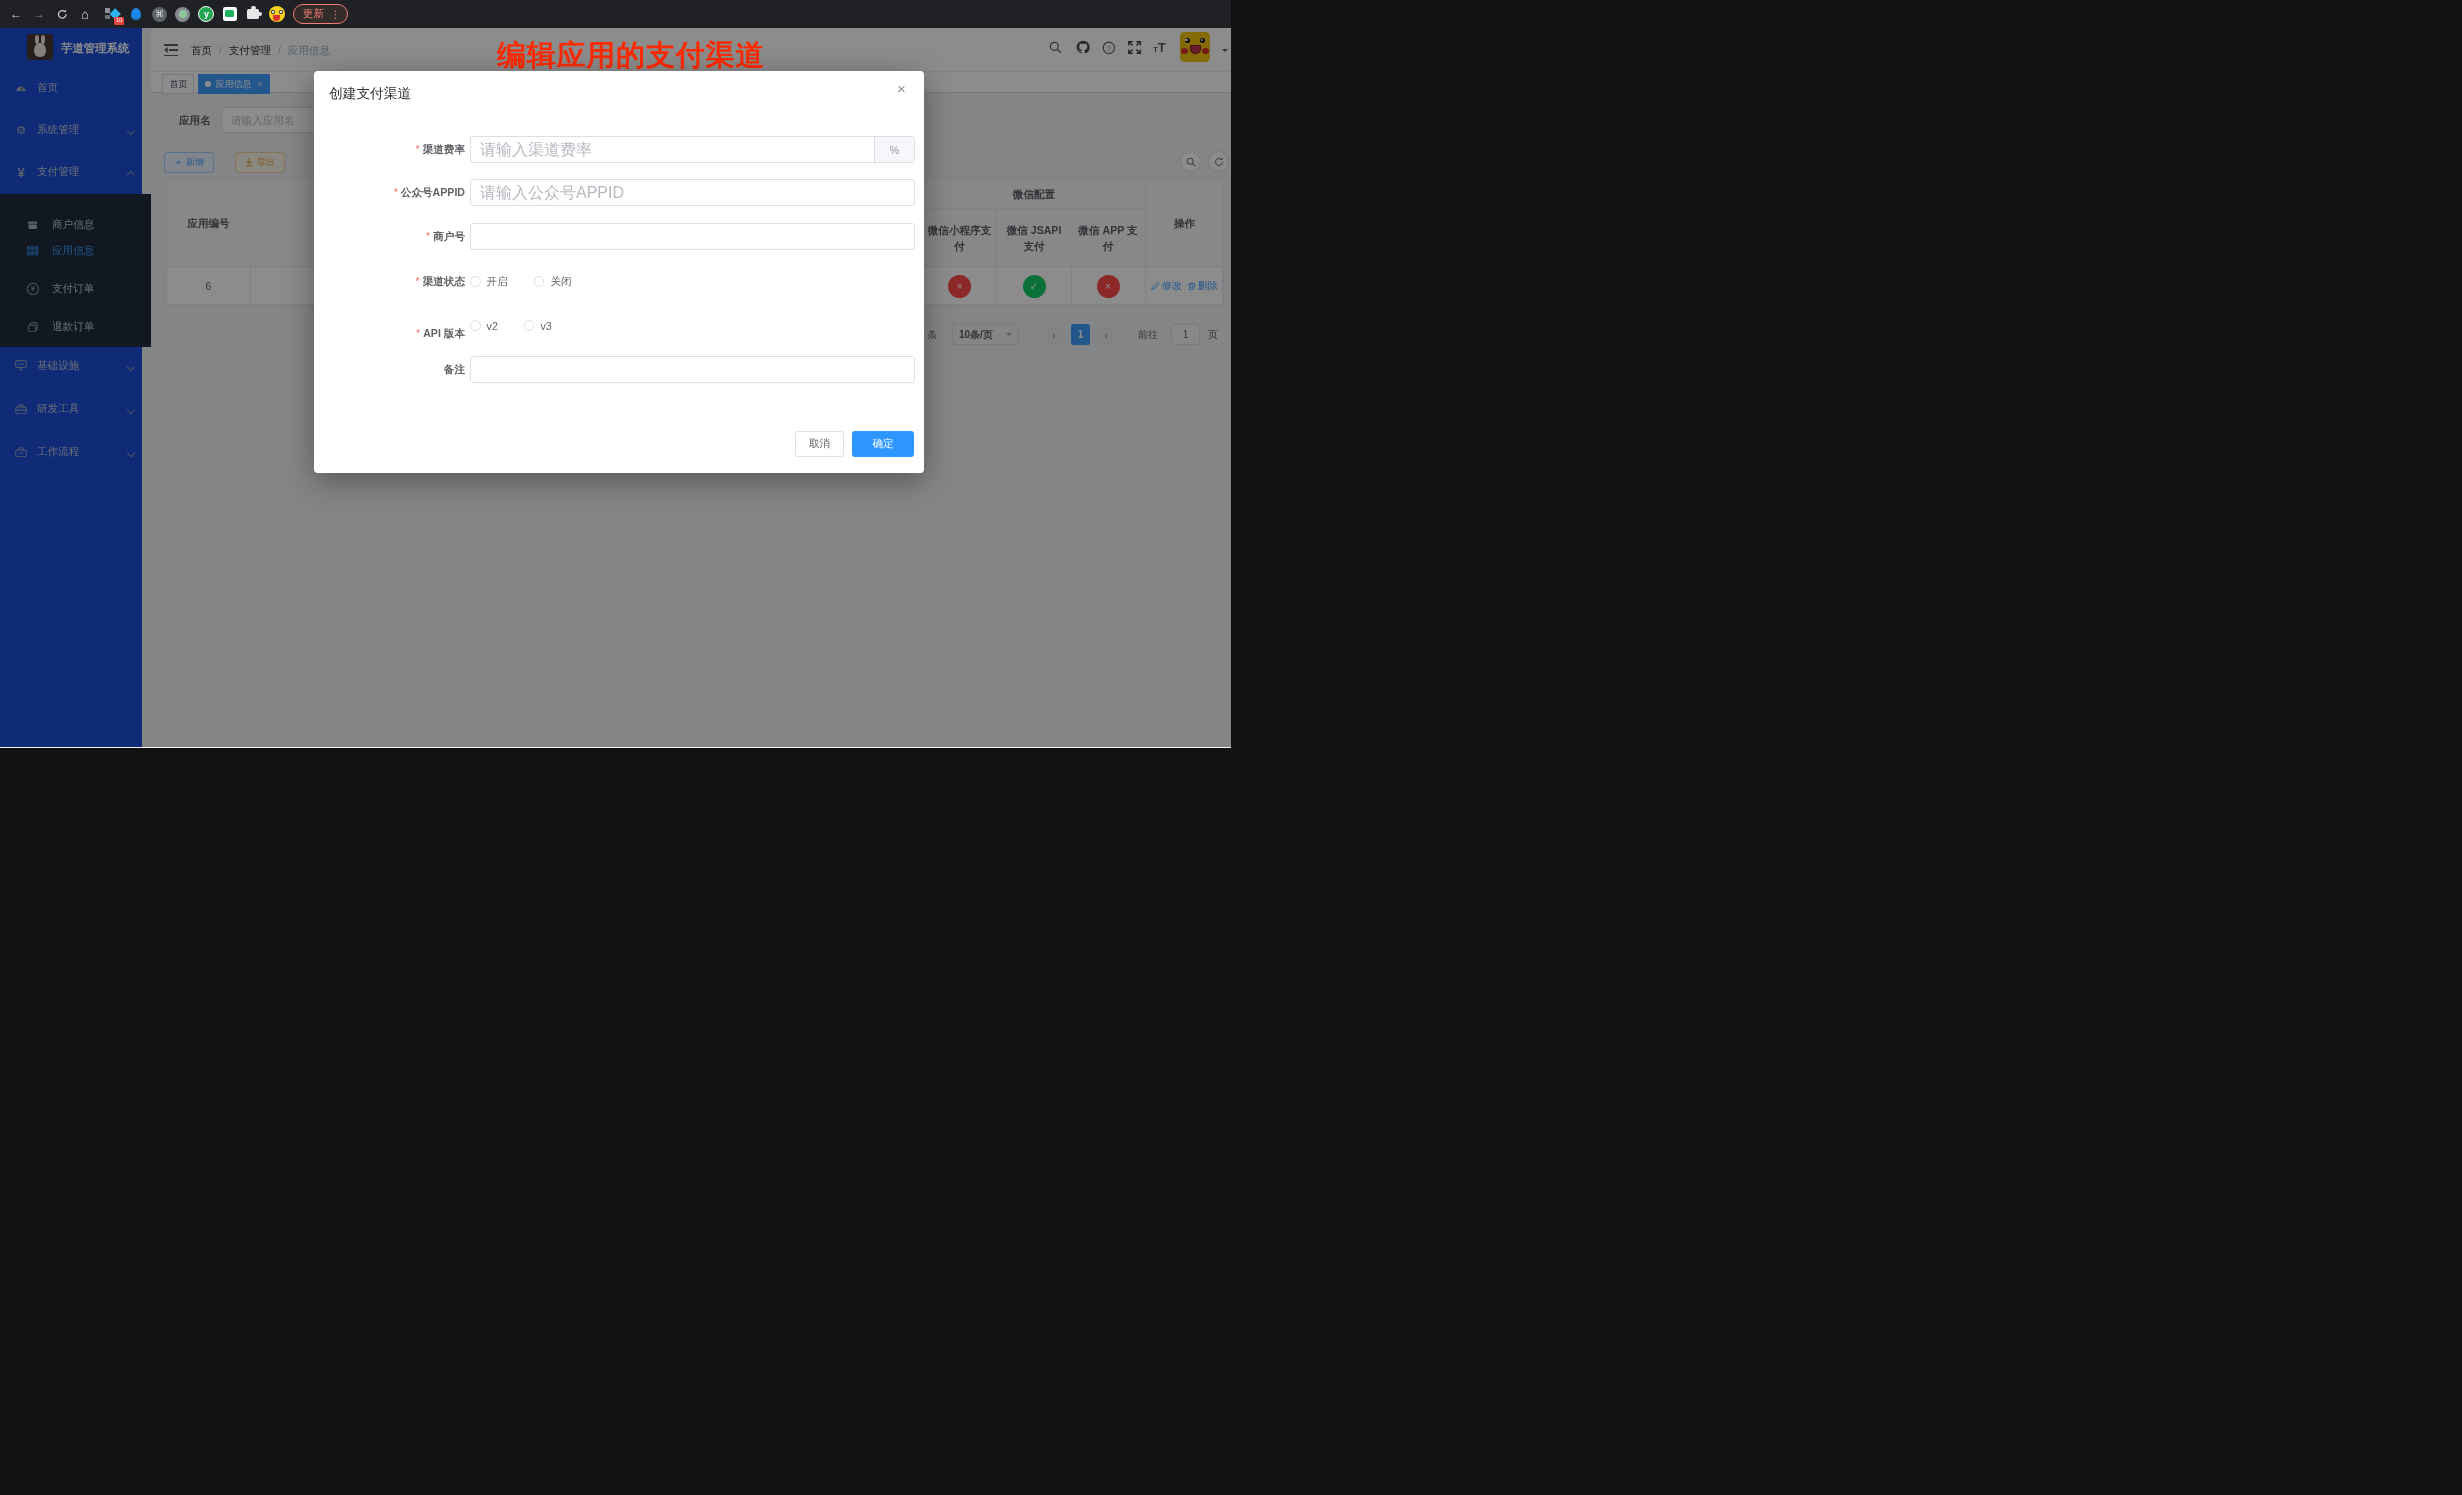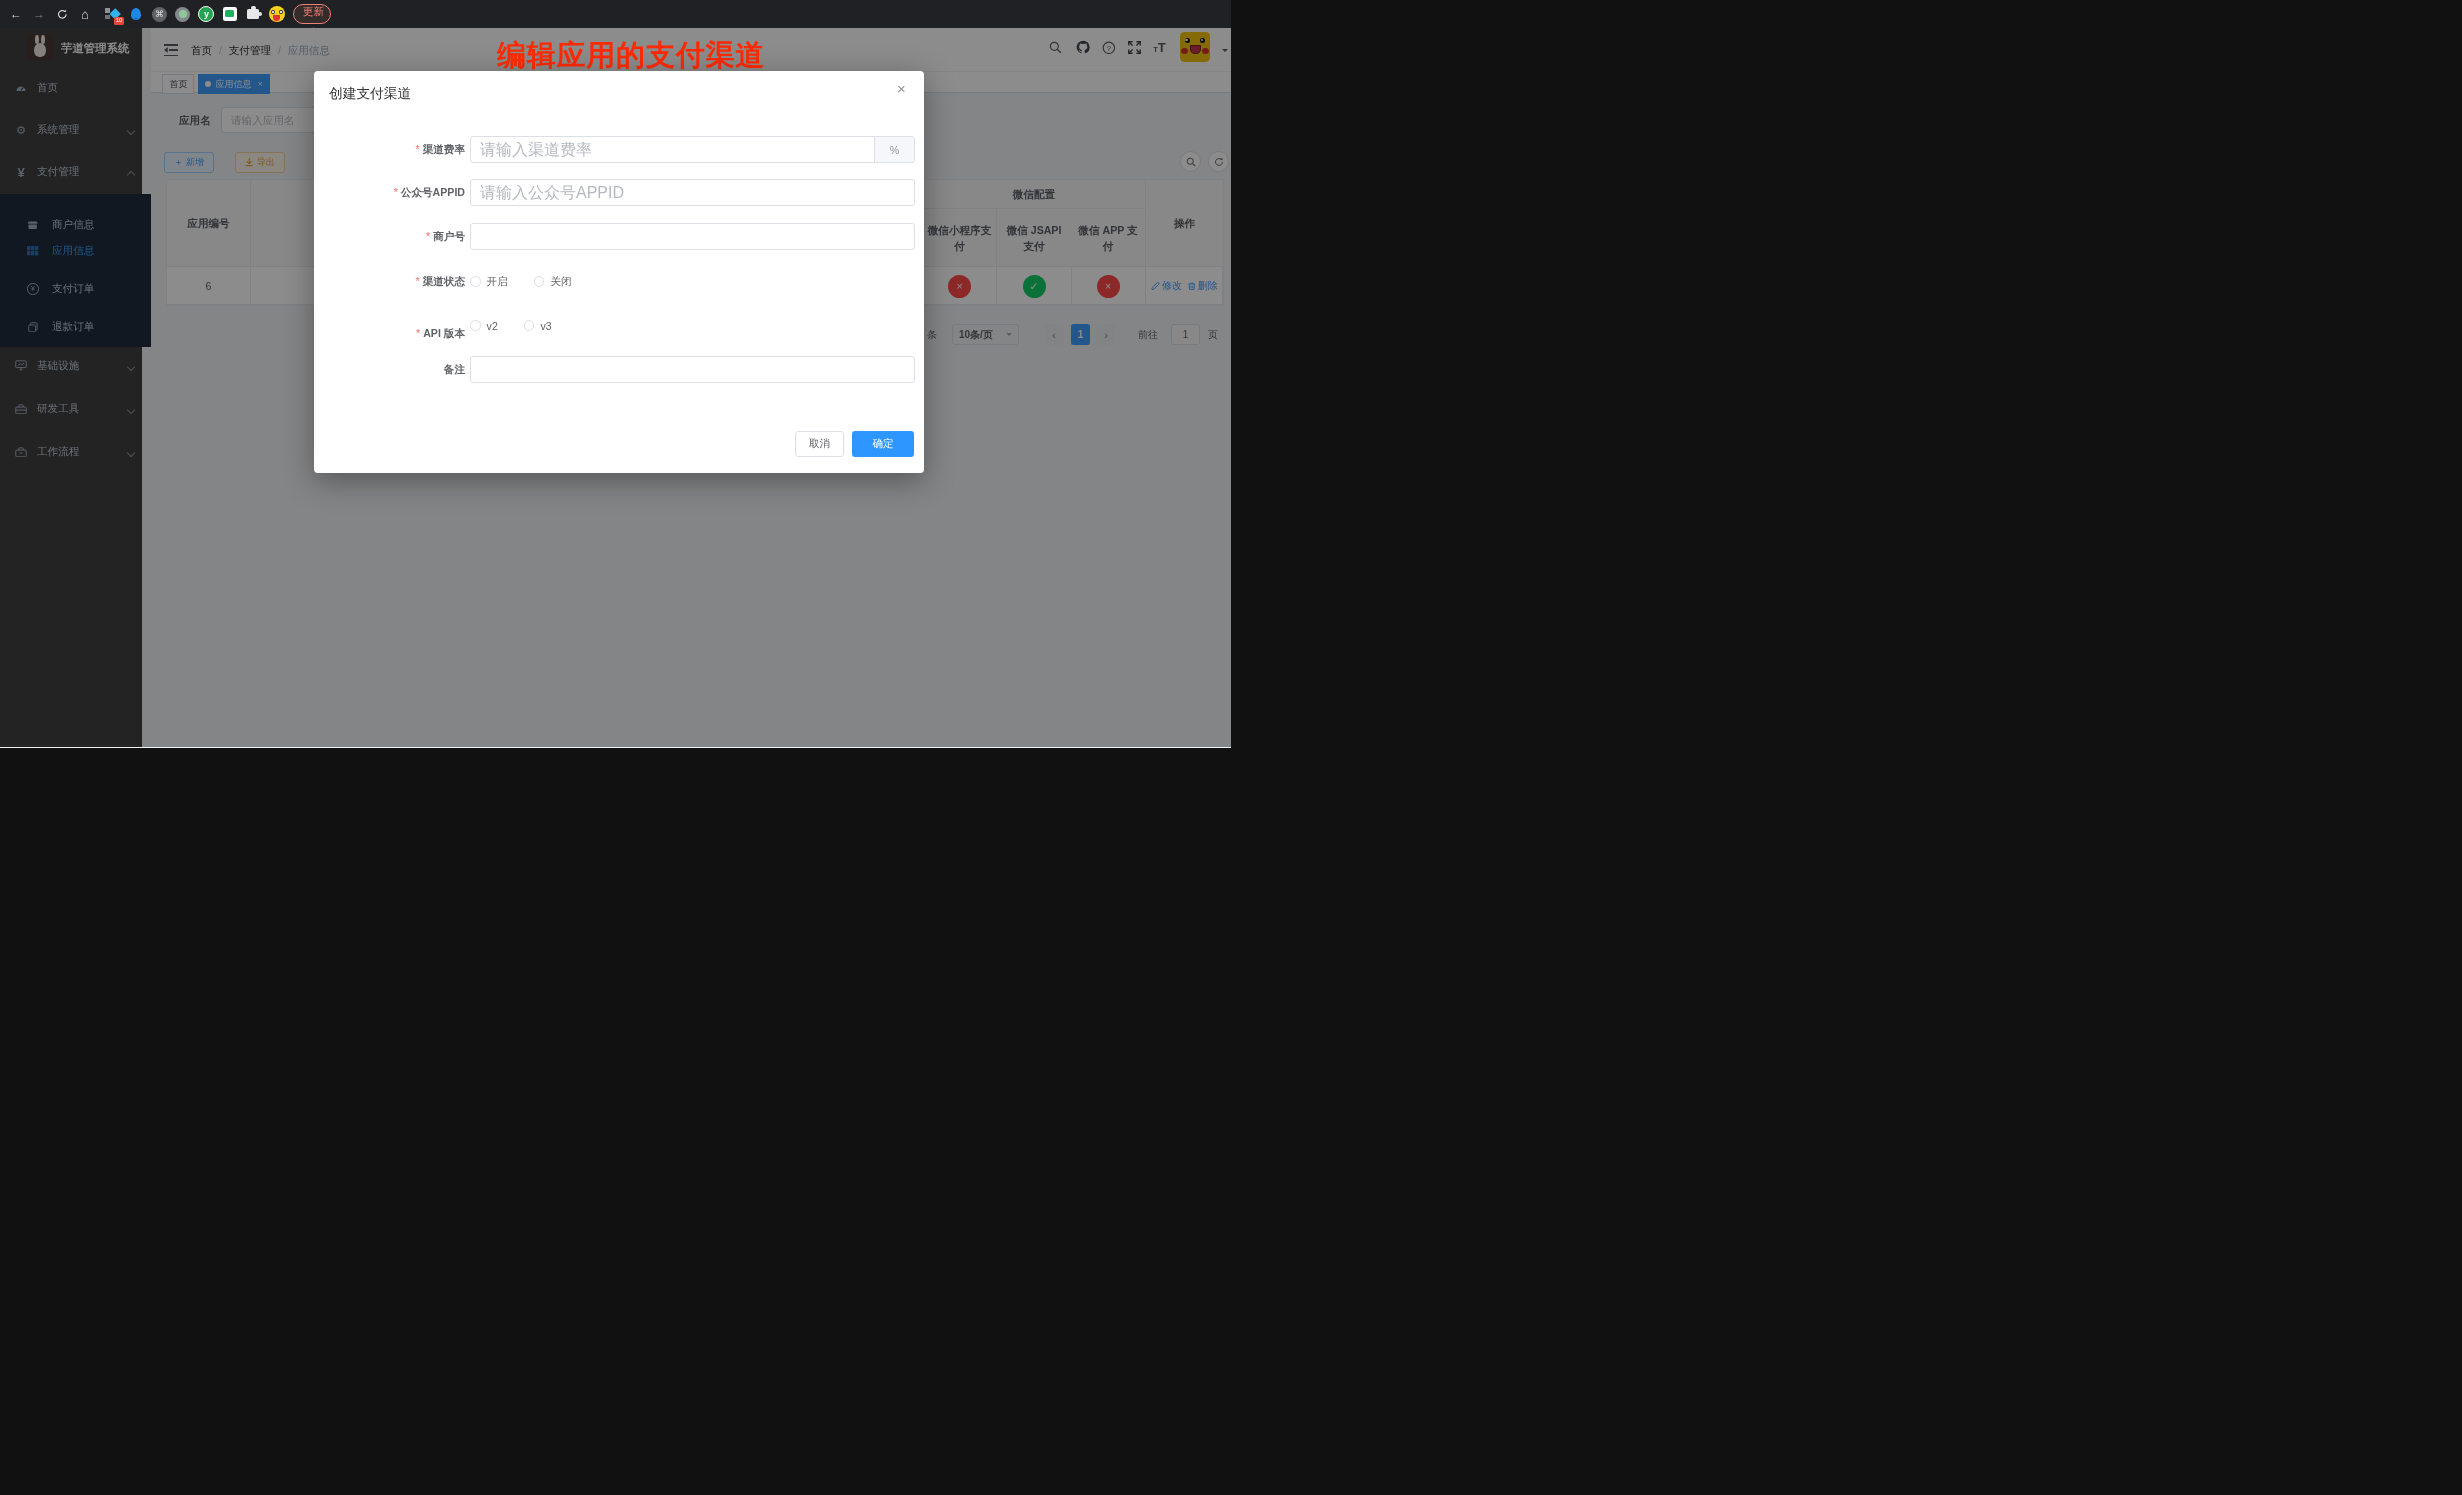--- a/index.html
+++ b/index.html
@@ -30,29 +30,29 @@
   .ycircle{width:16px;height:16px;border-radius:50%;background:#21a550;border:1.5px solid #fff;color:#fff;font-size:9px;font-weight:700;display:flex;align-items:center;justify-content:center;}
   .chat-ext{width:14.4px;height:14.4px;background:#fff;border-radius:2.3px;position:relative;}
   .chat-ext:after{content:"";position:absolute;left:2.3px;top:3px;width:9px;height:6.8px;background:#1db25e;border-radius:1.5px;}
   .puzzle{width:12px;height:10.6px;background:#e6e8ea;border-radius:1.5px;position:relative;}
   .puzzle:before{content:"";position:absolute;top:-3px;left:3.8px;width:4.6px;height:4.6px;border-radius:50%;background:#e6e8ea;}
   .puzzle:after{content:"";position:absolute;right:-3px;top:3px;width:4.6px;height:4.6px;border-radius:50%;background:#e6e8ea;}
   .emoji-ext{width:16px;height:16px;border-radius:50%;background:#f7d11e;position:relative;}
   .emoji-ext i{position:absolute;top:3.8px;width:3.8px;height:4.6px;background:#fff;border-radius:50%;border:0.8px solid #333;}
   .emoji-ext i.l{left:2.3px}.emoji-ext i.r{right:2.3px}
   .emoji-ext b{position:absolute;left:3.8px;bottom:1.5px;width:7.6px;height:5.3px;background:#d33;border-radius:0 0 6px 6px;}
-  .update-pill{margin-left:7.6px;height:20px;border:1.1px solid #ee7f75;border-radius:10px;background:#342b2b;color:#ee7f75;display:flex;align-items:center;padding:0 6px 0 9px;gap:6px;flex-direction:column;}
+  .update-pill{margin-left:7.6px;height:20px;border:1.1px solid #ee7f75;border-radius:10px;background:#342b2b;color:#ee7f75;display:flex;align-items:center;padding:0 6px 0 9px;gap:6px;}
   .update-pill .lbl{font-size:10.6px;}
   .update-pill .dots{font-size:10.6px;letter-spacing:0;}
 
   
   .page{position:absolute;left:0;top:28px;width:1231px;height:719px;background:#f0f2f5;}
 
   
-  .sidebar{position:absolute;left:0;top:0;width:142px;height:719px;background:#404040;z-index:1;}
+  .sidebar{position:absolute;left:0;top:0;width:142px;height:719px;background:#1d4ed8;z-index:1;}
   .logo-row{position:absolute;left:0;top:0;width:151px;height:38px;}
   .logo-img{position:absolute;left:27px;top:6px;width:26px;height:26px;border-radius:3px;background:#4a3a35;overflow:hidden;}
   .bunny-body{position:absolute;left:6.8px;top:9px;width:12px;height:13.7px;background:#efe9e4;border-radius:50% 50% 45% 45%;}
   .bunny-ear{position:absolute;top:0.8px;width:3.8px;height:9px;background:#efe9e4;border-radius:45%;}
   .logo-title{position:absolute;left:61px;top:13px;font-size:11.4px;font-weight:700;color:#fff;}
   .menu-item{position:absolute;left:0;width:151px;height:38px;color:#bfcbd9;font-size:10.6px;}
   .menu-item .mi-ic{position:absolute;left:15px;top:13px;width:12px;height:12px;color:#a3b1c2;display:flex;align-items:center;justify-content:center;font-size:11.4px;}
   .menu-item .mi-lb{position:absolute;left:37px;top:12px;}
   .menu-item .chev{position:absolute;right:16.7px;top:16.7px;width:6px;height:6px;border-right:1.1px solid #8797a9;border-bottom:1.1px solid #8797a9;transform:rotate(45deg);}
   .menu-item .chev.up{transform:rotate(-135deg);top:19px;}

